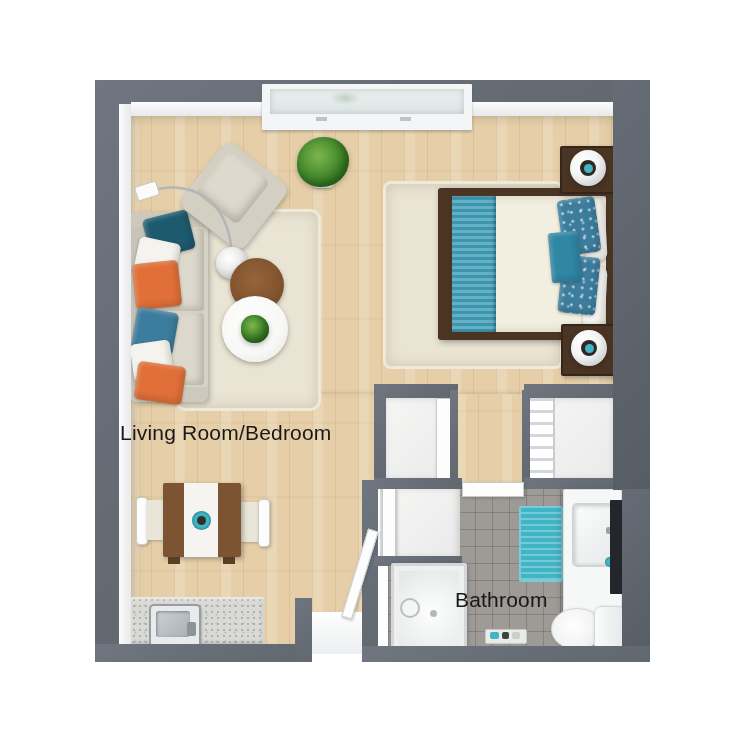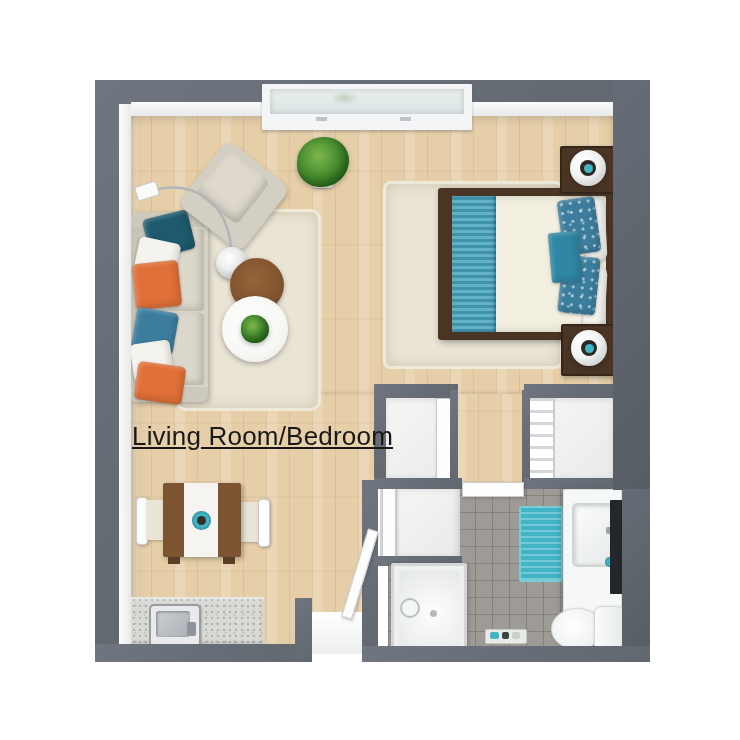--- a/index.html
+++ b/index.html
@@ -35,21 +35,21 @@
             box-shadow:0 2px 4px rgba(30,30,30,.4);}
   .lampball .ring{position:absolute;left:50%;top:50%;width:16px;height:16px;margin:-8px 0 0 -8px;
             border-radius:50%;background:#2f2822;}
   .lampball .dot{position:absolute;left:50%;top:50%;width:9px;height:9px;margin:-4.5px 0 0 -4.5px;
             border-radius:50%;background:var(--accent-teal,#41b4c6);}
   .speckle{background-color:#d9dad5;
     background-image:radial-gradient(rgba(115,115,110,.4) 0.8px, rgba(0,0,0,0) 1.3px),
                      radial-gradient(rgba(160,160,155,.45) 0.8px, rgba(0,0,0,0) 1.3px);
     background-size:6px 6px,9px 9px;background-position:0 0,3px 4px;
     box-shadow:inset 0 2px 3px rgba(255,255,255,.6), inset 0 -2px 4px rgba(80,80,80,.25);}
-  .label{color:#181818;font-size:26px;letter-spacing:.2px;text-align:center;white-space:nowrap;text-decoration:underline;}
+  .label{color:#181818;font-size:21px;letter-spacing:.2px;text-align:left;white-space:nowrap;}
   .doorpanel{background:#fdfdfd;border:1px solid #c8cccd;box-shadow:1px 1px 3px rgba(60,60,60,.35);}
   .greenplant{background:radial-gradient(circle at 42% 38%,#7cb54e 0%,#4f9333 40%,#2f721f 75%,#265d18 100%);
       box-shadow:inset -4px -4px 8px rgba(20,60,10,.5), 0 2px 5px rgba(60,60,60,.35);}
 </style>
 </head>
 <body>
 
 <div id="stage">
 
   <div class="abs wood floor-shadow" style="left:128px;top:112px;width:492px;height:282px;"></div>
@@ -194,14 +194,15 @@
 
   <div class="abs" style="left:262px;top:84px;width:210px;height:46px;background:#f4f5f6;border-radius:1px;box-shadow:0 2px 3px rgba(80,85,90,.35);">
     <div class="abs" style="left:8px;top:5px;width:194px;height:25px;background:linear-gradient(180deg,#eaf0ef 0%,#dde5e5 100%);box-shadow:inset 0 0 6px rgba(150,160,160,.5);">
       <div class="abs" style="left:60px;top:2px;width:30px;height:14px;border-radius:50%;background:radial-gradient(rgba(120,160,110,.35),rgba(0,0,0,0) 70%);"></div>
     </div>
     <div class="abs" style="left:54px;top:33px;width:11px;height:4px;background:#bfc3c5;"></div>
     <div class="abs" style="left:138px;top:33px;width:11px;height:4px;background:#bfc3c5;"></div>
   </div>
 
   <div class="abs label" style="left:120px;top:421px;width:285px;">Living Room/Bedroom</div>
+  <div class="abs label" style="left:455px;top:588px;width:110px;">Bathroom</div>
 
 </div>
 
 </body></html>

